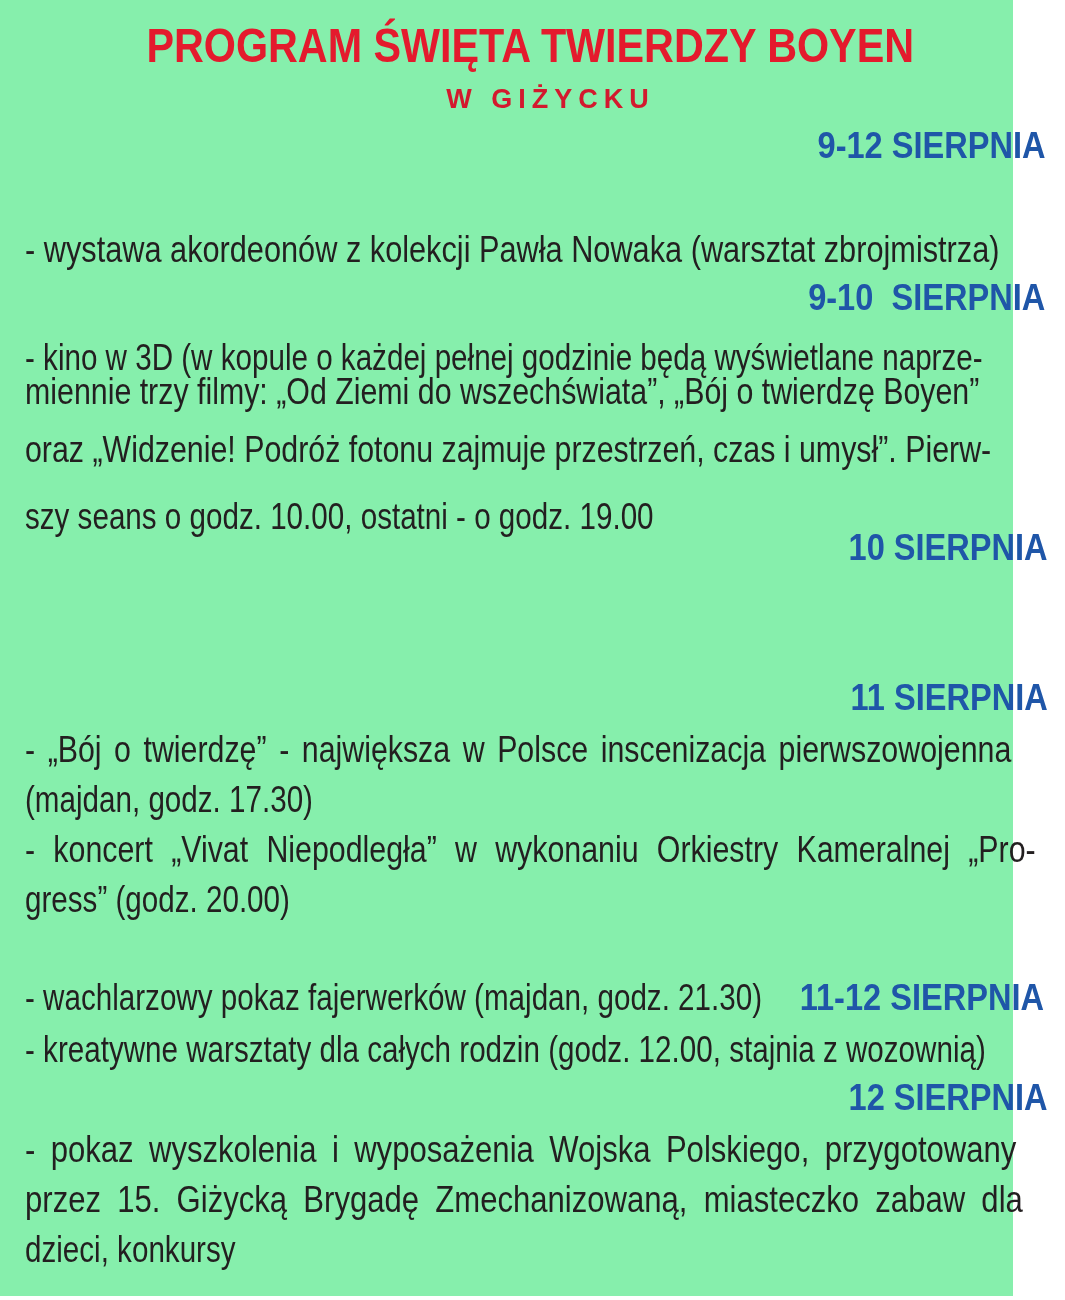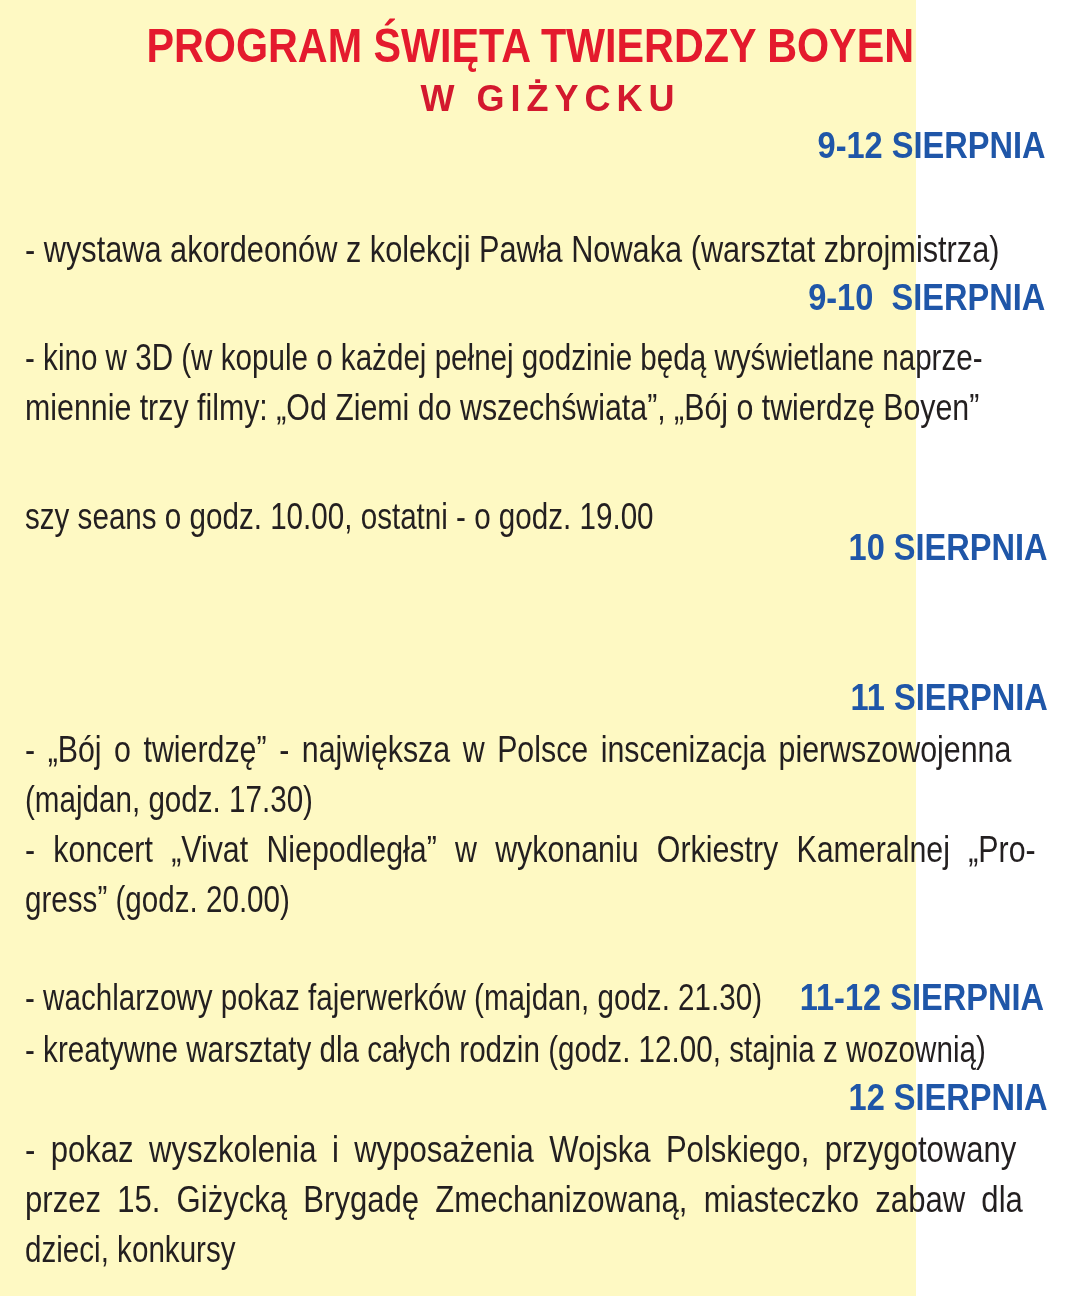--- a/index.html
+++ b/index.html
@@ -1,30 +1,30 @@
 <!DOCTYPE html>
 <html><head>
 <meta charset="utf-8">
 <style>
   html, body { margin: 0; padding: 0; background: #ffffff; }
   body { width: 1065px; height: 1300px; position: relative; overflow: hidden; }
   .page {
-    position: absolute; left: 0; top: 0; width: 916px; height: 1296px;
-    background: #fef9c3;
+    position: absolute; left: 0; top: 0; width: 1013px; height: 1296px;
+    background: #86efac;
   }
   .title {
     position: absolute; left: 0; width: 1061px; top: 18px; text-align: center;
     font-family: "Liberation Sans", sans-serif; font-weight: bold;
     color: #e41a2d; font-size: 48px; line-height: 56px; white-space: nowrap;
   }
   .title span { display: inline-block; transform: scaleX(0.86); transform-origin: center; }
   .subtitle {
     position: absolute; left: 0; width: 1061px; top: 82px; text-align: center;
     font-family: "Liberation Sans", sans-serif; font-weight: bold;
-    color: #d3192e; font-size: 36px; line-height: 34px; letter-spacing: 6px;
+    color: #d3192e; font-size: 27px; line-height: 34px; letter-spacing: 6px;
   }
   .subtitle span { display: inline-block; margin-left: 40px; }
   .heading {
     position: absolute; left: 0; width: 1061px; text-align: right;
     font-family: Liberation Sans, sans-serif; font-weight: bold;
     color: #1f56a8; font-size: 37px; line-height: 44px; white-space: nowrap;
   }
   .heading span { display: inline-block; transform: scaleX(0.88); transform-origin: center; }
   .line {
     position: absolute; left: 25px; width: 997px; height: 48px;
@@ -38,21 +38,22 @@
 
 <div class="page">
   <div class="title"><span>PROGRAM ŚWIĘTA TWIERDZY BOYEN</span></div>
   <div class="subtitle"><span>W GIŻYCKU</span></div>
 
   <div class="heading" style="top:124px"><span>9-12 SIERPNIA</span></div>
   <div class="line" style="top:226px"><span style="transform:scaleX(0.83)">- wystawa akordeonów z kolekcji Pawła Nowaka (warsztat zbrojmistrza)</span></div>
 
   <div class="heading" style="top:276px"><span style="white-space:pre">9-10  SIERPNIA</span></div>
   <div class="line" style="top:334px"><span style="transform:scaleX(0.80)">- kino w 3D (w kopule o każdej pełnej godzinie będą wyświetlane naprze-</span></div>
-  <div class="line" style="top:384px"><span style="transform:scaleX(0.82)">miennie trzy filmy: „Od Ziemi do wszechświata”, „Bój o twierdzę Boyen”</span></div>
+  <div class="line" style="top:368px"><span style="transform:scaleX(0.82)">miennie trzy filmy: „Od Ziemi do wszechświata”, „Bój o twierdzę Boyen”</span></div>
+  <div class="line" style="top:426px"><span style="transform:scaleX(0.82)">oraz „Widzenie! Podróż fotonu zajmuje przestrzeń, czas i umysł”. Pierw-</span></div>
   <div class="line" style="top:493px"><span style="transform:scaleX(0.80)">szy seans o godz. 10.00, ostatni - o godz. 19.00</span></div>
 
   <div class="heading" style="top:526px"><span>10 SIERPNIA</span></div>
 
   <div class="heading" style="top:676px"><span>11 SIERPNIA</span></div>
   <div class="line" style="top:726px"><span style="transform:scaleX(0.82);word-spacing:5px">- „Bój o twierdzę” - największa w Polsce inscenizacja pierwszowojenna</span></div>
   <div class="line" style="top:776px"><span style="transform:scaleX(0.80)">(majdan, godz. 17.30)</span></div>
   <div class="line" style="top:826px"><span style="transform:scaleX(0.82);word-spacing:12px">- koncert „Vivat Niepodległa” w wykonaniu Orkiestry Kameralnej „Pro-</span></div>
   <div class="line" style="top:876px"><span style="transform:scaleX(0.80)">gress” (godz. 20.00)</span></div>
   <div class="line" style="top:974px"><span style="transform:scaleX(0.80)">- wachlarzowy pokaz fajerwerków (majdan, godz. 21.30)</span></div>

